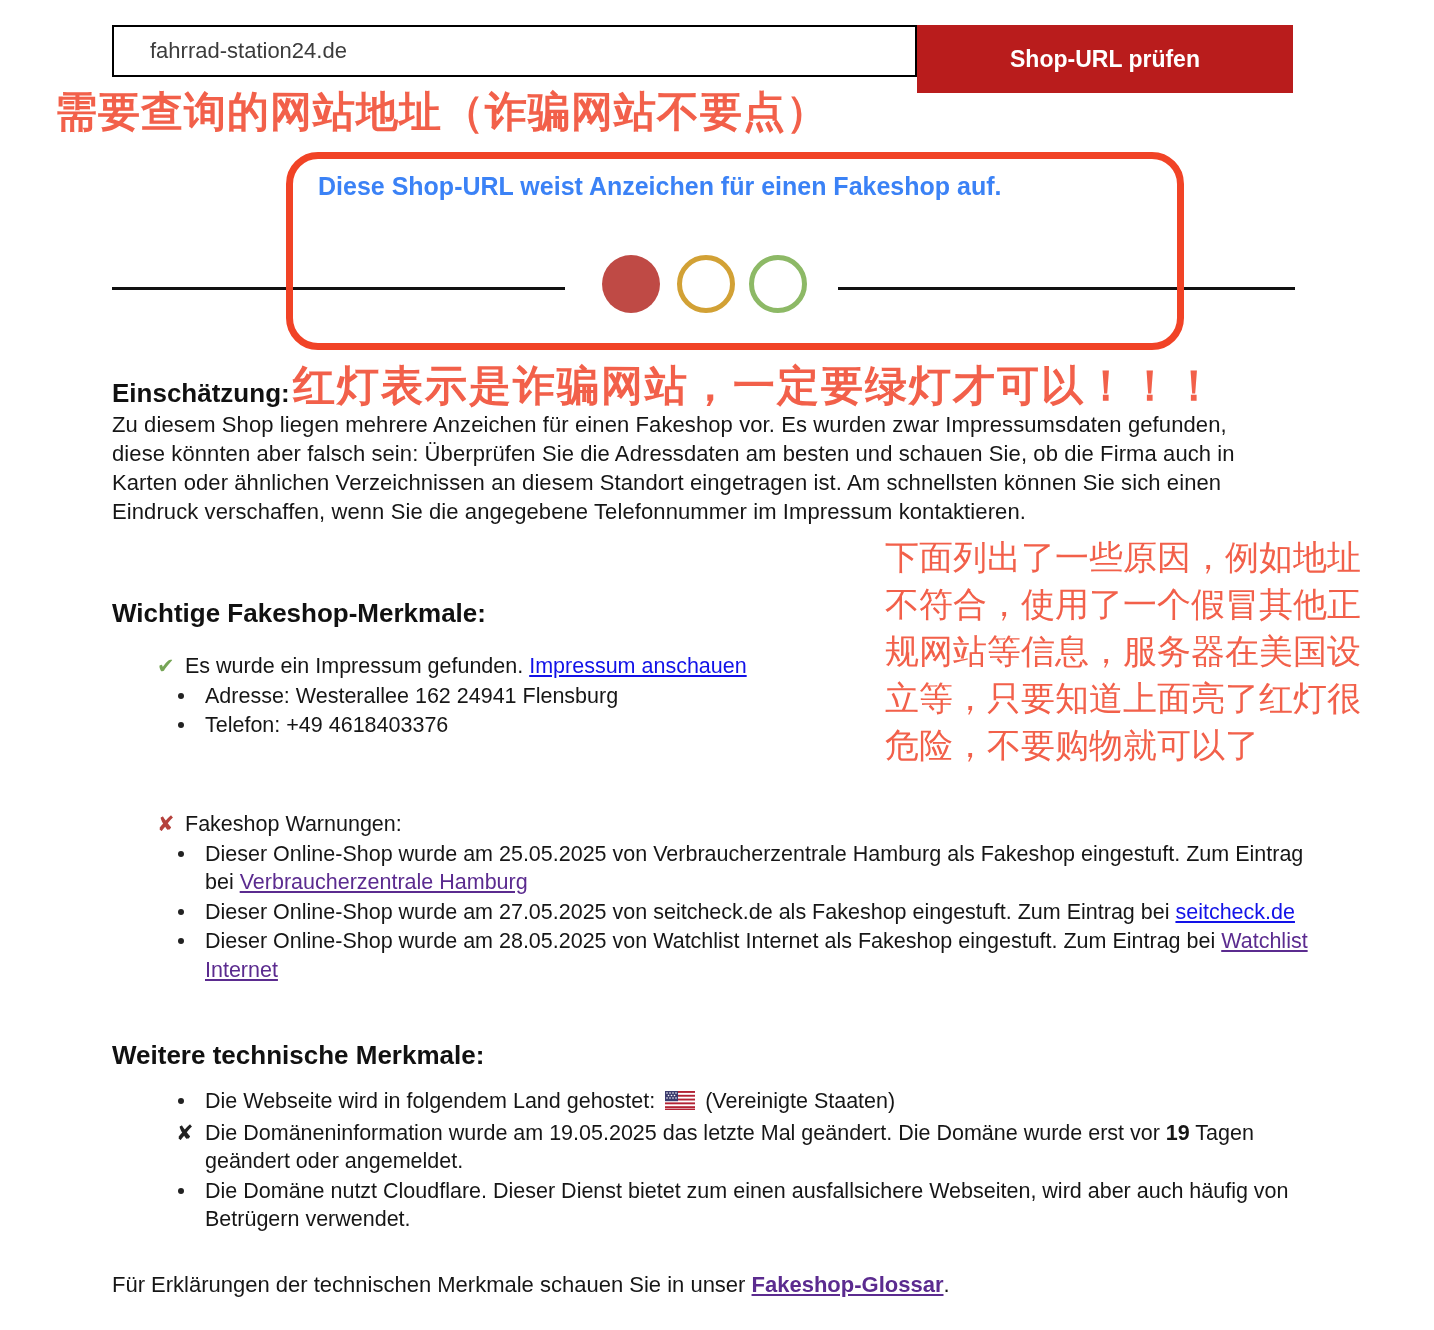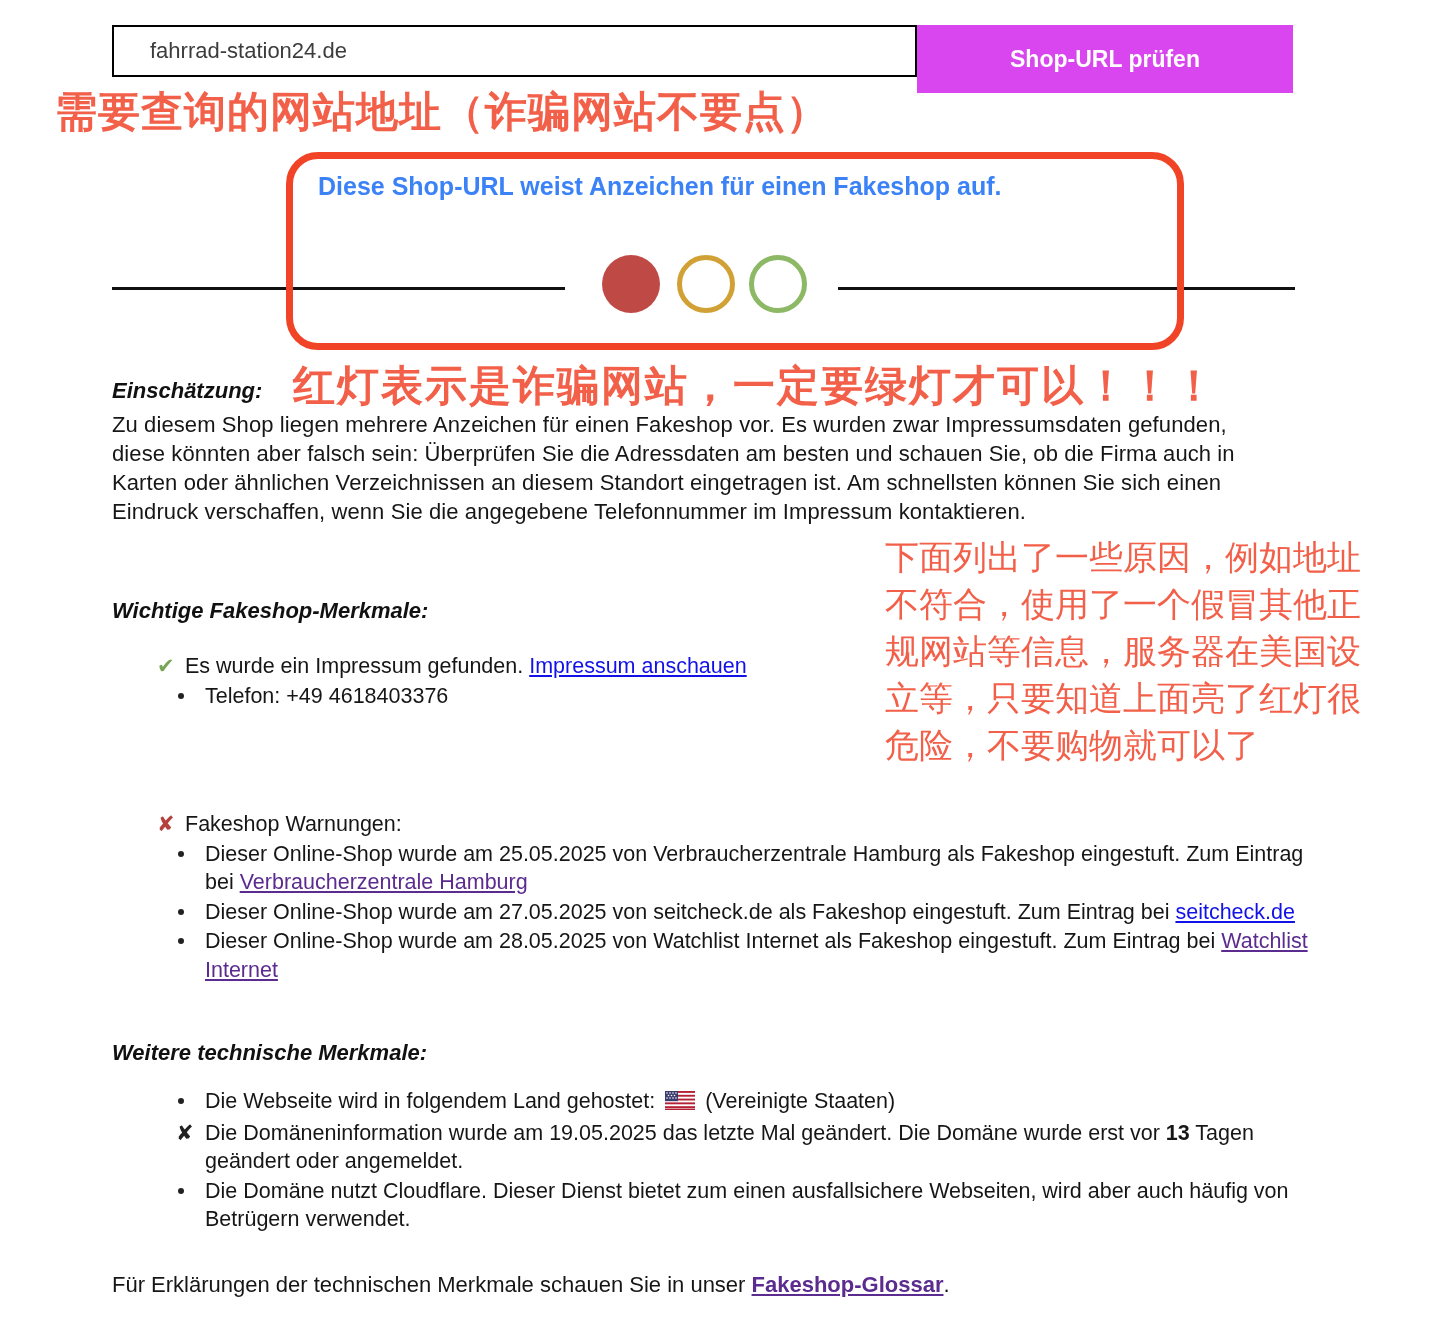--- a/index.html
+++ b/index.html
@@ -4,21 +4,21 @@
 <style>
   * { margin:0; padding:0; box-sizing:border-box; }
   html,body { width:1434px; height:1330px; background:#ffffff; overflow:hidden;
               font-family:"Liberation Sans", sans-serif; color:#161616; }
   .abs { position:absolute; }
 
   
   .url-input { left:112px; top:25px; width:805px; height:52px; border:2px solid #000;
                background:#fff; font-family:"Liberation Sans",sans-serif;
                font-size:22px; color:#3c3c3c; padding:0 0 0 36px; outline:none; z-index:2; }
-  .check-button { left:917px; top:25px; width:376px; height:68px; background:#d946ef;
+  .check-button { left:917px; top:25px; width:376px; height:68px; background:#b91c1c;
                   border:none; color:#fff; font-weight:700; font-size:23px;
                   font-family:"Liberation Sans",sans-serif; cursor:pointer; z-index:2; }
 
   
   .cn { color:#f2604a; font-weight:700; z-index:10; white-space:nowrap; }
   .cn-top     { left:55px;  top:84px;  font-size:42px; letter-spacing:1px; }
   .cn-traffic { left:293px; top:358px; font-size:42px; letter-spacing:2px; }
   .cn-side    { left:885px; top:534px; width:492px; font-size:34px; line-height:47px;
                 font-weight:400; white-space:normal; z-index:10; color:#f2604a; }
 
@@ -28,21 +28,21 @@
   .lamp-line.right { left:838px; width:457px; }
   .banner-box { left:286px; top:152px; width:898px; height:198px;
                 border:7px solid #f14326; border-radius:32px; z-index:5; }
   .banner-title { left:318px; top:172px; font-size:25px; font-weight:700; color:#3b82f6; z-index:6; }
   .lamp { top:255px; width:58px; height:58px; border-radius:50%; z-index:6; }
   .lamp.red    { left:602px; background:#bf4a45; }
   .lamp.yellow { left:677px; background:#fff; border:5px solid #d2a135; }
   .lamp.green  { left:749px; background:#fff; border:5px solid #8db966; }
 
   
-  h3.sec { font-size:22px; font-weight:700; color:#111;font-style:italic; }
+  h3.sec { font-size:26px; font-weight:700; color:#111; }
   .assessment-label { left:112px; top:378px; }
   .assessment-text  { left:112px; top:410px; width:1170px; font-size:22px;
                       line-height:29px; letter-spacing:.1px; }
   .wichtige-heading { left:112px; top:598px; }
   .weitere-heading  { left:112px; top:1040px; }
 
   .list { font-size:21.5px; line-height:28.5px; }
   .impressum-list { left:112px; top:652px; width:1215px; }
   .warnings-list  { left:112px; top:810px; width:1215px; }
   .weitere-list   { left:112px; top:1086px; width:1215px; }
@@ -90,20 +90,24 @@
 
 <h3 class="abs sec wichtige-heading">Wichtige Fakeshop-Merkmale:</h3>
 
 <div class="abs list impressum-list">
   <div class="icon-line">
     <span class="mark green">✔</span>
     <span>Es wurde ein Impressum gefunden. </span><a class="link-blue">Impressum anschauen</a>
   </div>
   <div class="bullet-line">
     <span class="dot"></span>
+    <span>Adresse: Westerallee 162 24941 Flensburg</span>
+  </div>
+  <div class="bullet-line">
+    <span class="dot"></span>
     <span>Telefon: +49 4618403376</span>
   </div>
 </div>
 
 <div class="abs list warnings-list">
   <div class="icon-line">
     <span class="mark red">✘</span>
     <span>Fakeshop Warnungen:</span>
   </div>
   <div class="bullet-line">
@@ -146,21 +150,21 @@
             <circle cx="9.5" cy="4.5" r=".8"></circle>
               <circle cx="2" cy="7" r=".8"></circle>
             <circle cx="5" cy="7" r=".8"></circle>
             <circle cx="8" cy="7" r=".8"></circle>
             <circle cx="11" cy="7" r=".8"></circle>
             </g>
           </svg></span><span> (Vereinigte Staaten)</span>
   </div>
   <div class="bullet-line">
     <span class="mark dark in-bullet">✘</span>
-    <span>Die Domäneninformation wurde am 19.05.2025 das letzte Mal geändert. Die Domäne wurde erst vor </span><span class="bold">13</span><span> Tagen geändert oder angemeldet.</span>
+    <span>Die Domäneninformation wurde am 19.05.2025 das letzte Mal geändert. Die Domäne wurde erst vor </span><span class="bold">19</span><span> Tagen geändert oder angemeldet.</span>
   </div>
   <div class="bullet-line">
     <span class="dot"></span>
     <span>Die Domäne nutzt Cloudflare. Dieser Dienst bietet zum einen ausfallsichere Webseiten, wird aber auch häufig von Betrügern verwendet.</span>
   </div>
 </div>
 
 <div class="abs footer-line">
   <span>Für Erklärungen der technischen Merkmale schauen Sie in unser </span><a class="link-purple">Fakeshop-Glossar</a><span>.</span>
 </div>

